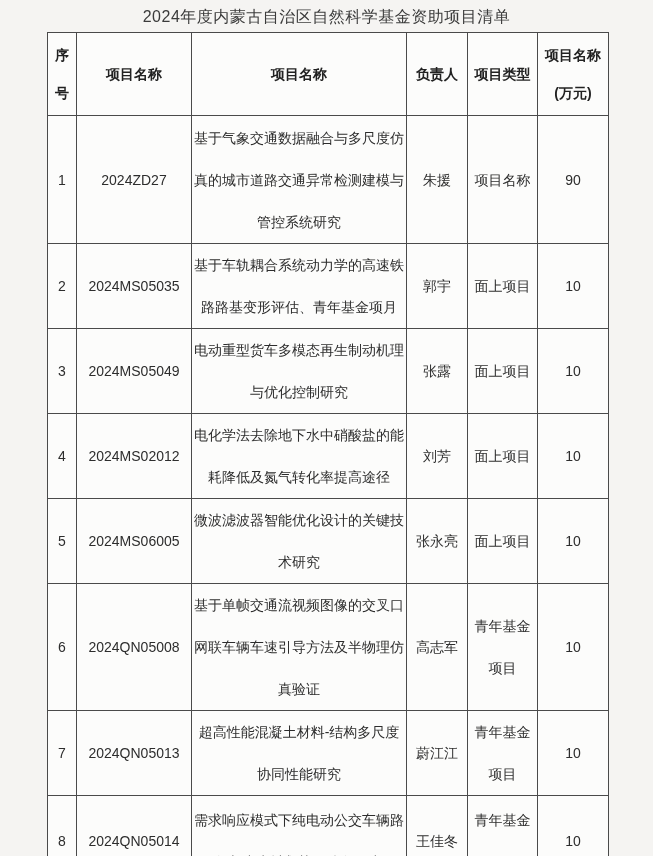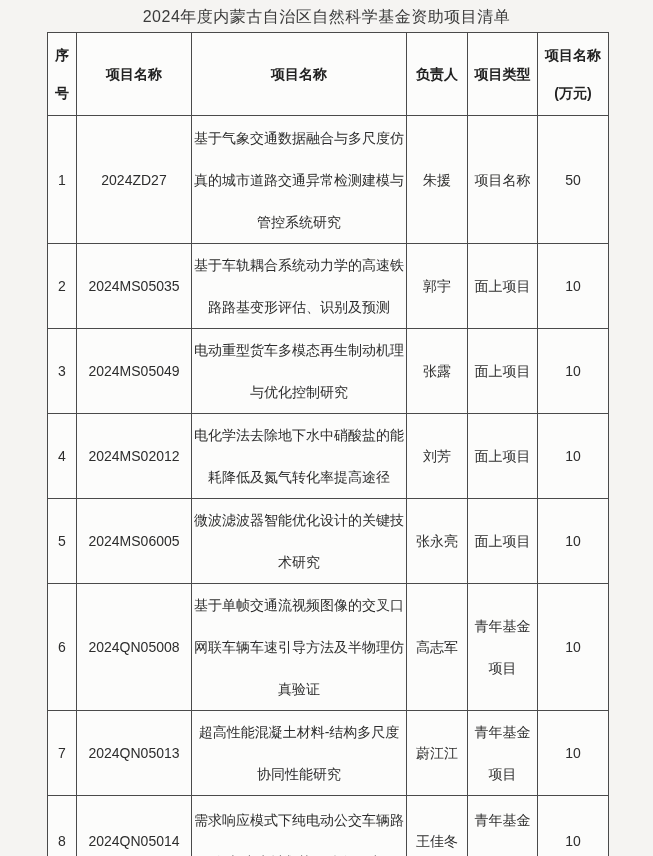--- a/index.html
+++ b/index.html
@@ -81,26 +81,26 @@
       <th>项目名称(万元)</th>
     </tr>
   </thead>
   <tbody>
       <tr style="height: 128px;">
     <td class="c-index">1</td>
     <td class="c-id">2024ZD27</td>
     <td class="c-name">基于气象交通数据融合与多尺度仿真的城市道路交通异常检测建模与管控系统研究</td>
     <td class="c-leader">朱援</td>
     <td class="c-type">项目名称</td>
-    <td class="c-fund">50</td>
+    <td class="c-fund">90</td>
   </tr>
       <tr style="height: 83px;">
     <td class="c-index">2</td>
     <td class="c-id">2024MS05035</td>
-    <td class="c-name">基于车轨耦合系统动力学的高速铁路路基变形评估、识别及预测</td>
+    <td class="c-name">基于车轨耦合系统动力学的高速铁路路基变形评估、青年基金项月</td>
     <td class="c-leader">郭宇</td>
     <td class="c-type">面上项目</td>
     <td class="c-fund">10</td>
   </tr>
       <tr style="height: 83px;">
     <td class="c-index">3</td>
     <td class="c-id">2024MS05049</td>
     <td class="c-name">电动重型货车多模态再生制动机理与优化控制研究</td>
     <td class="c-leader">张露</td>
     <td class="c-type">面上项目</td>

